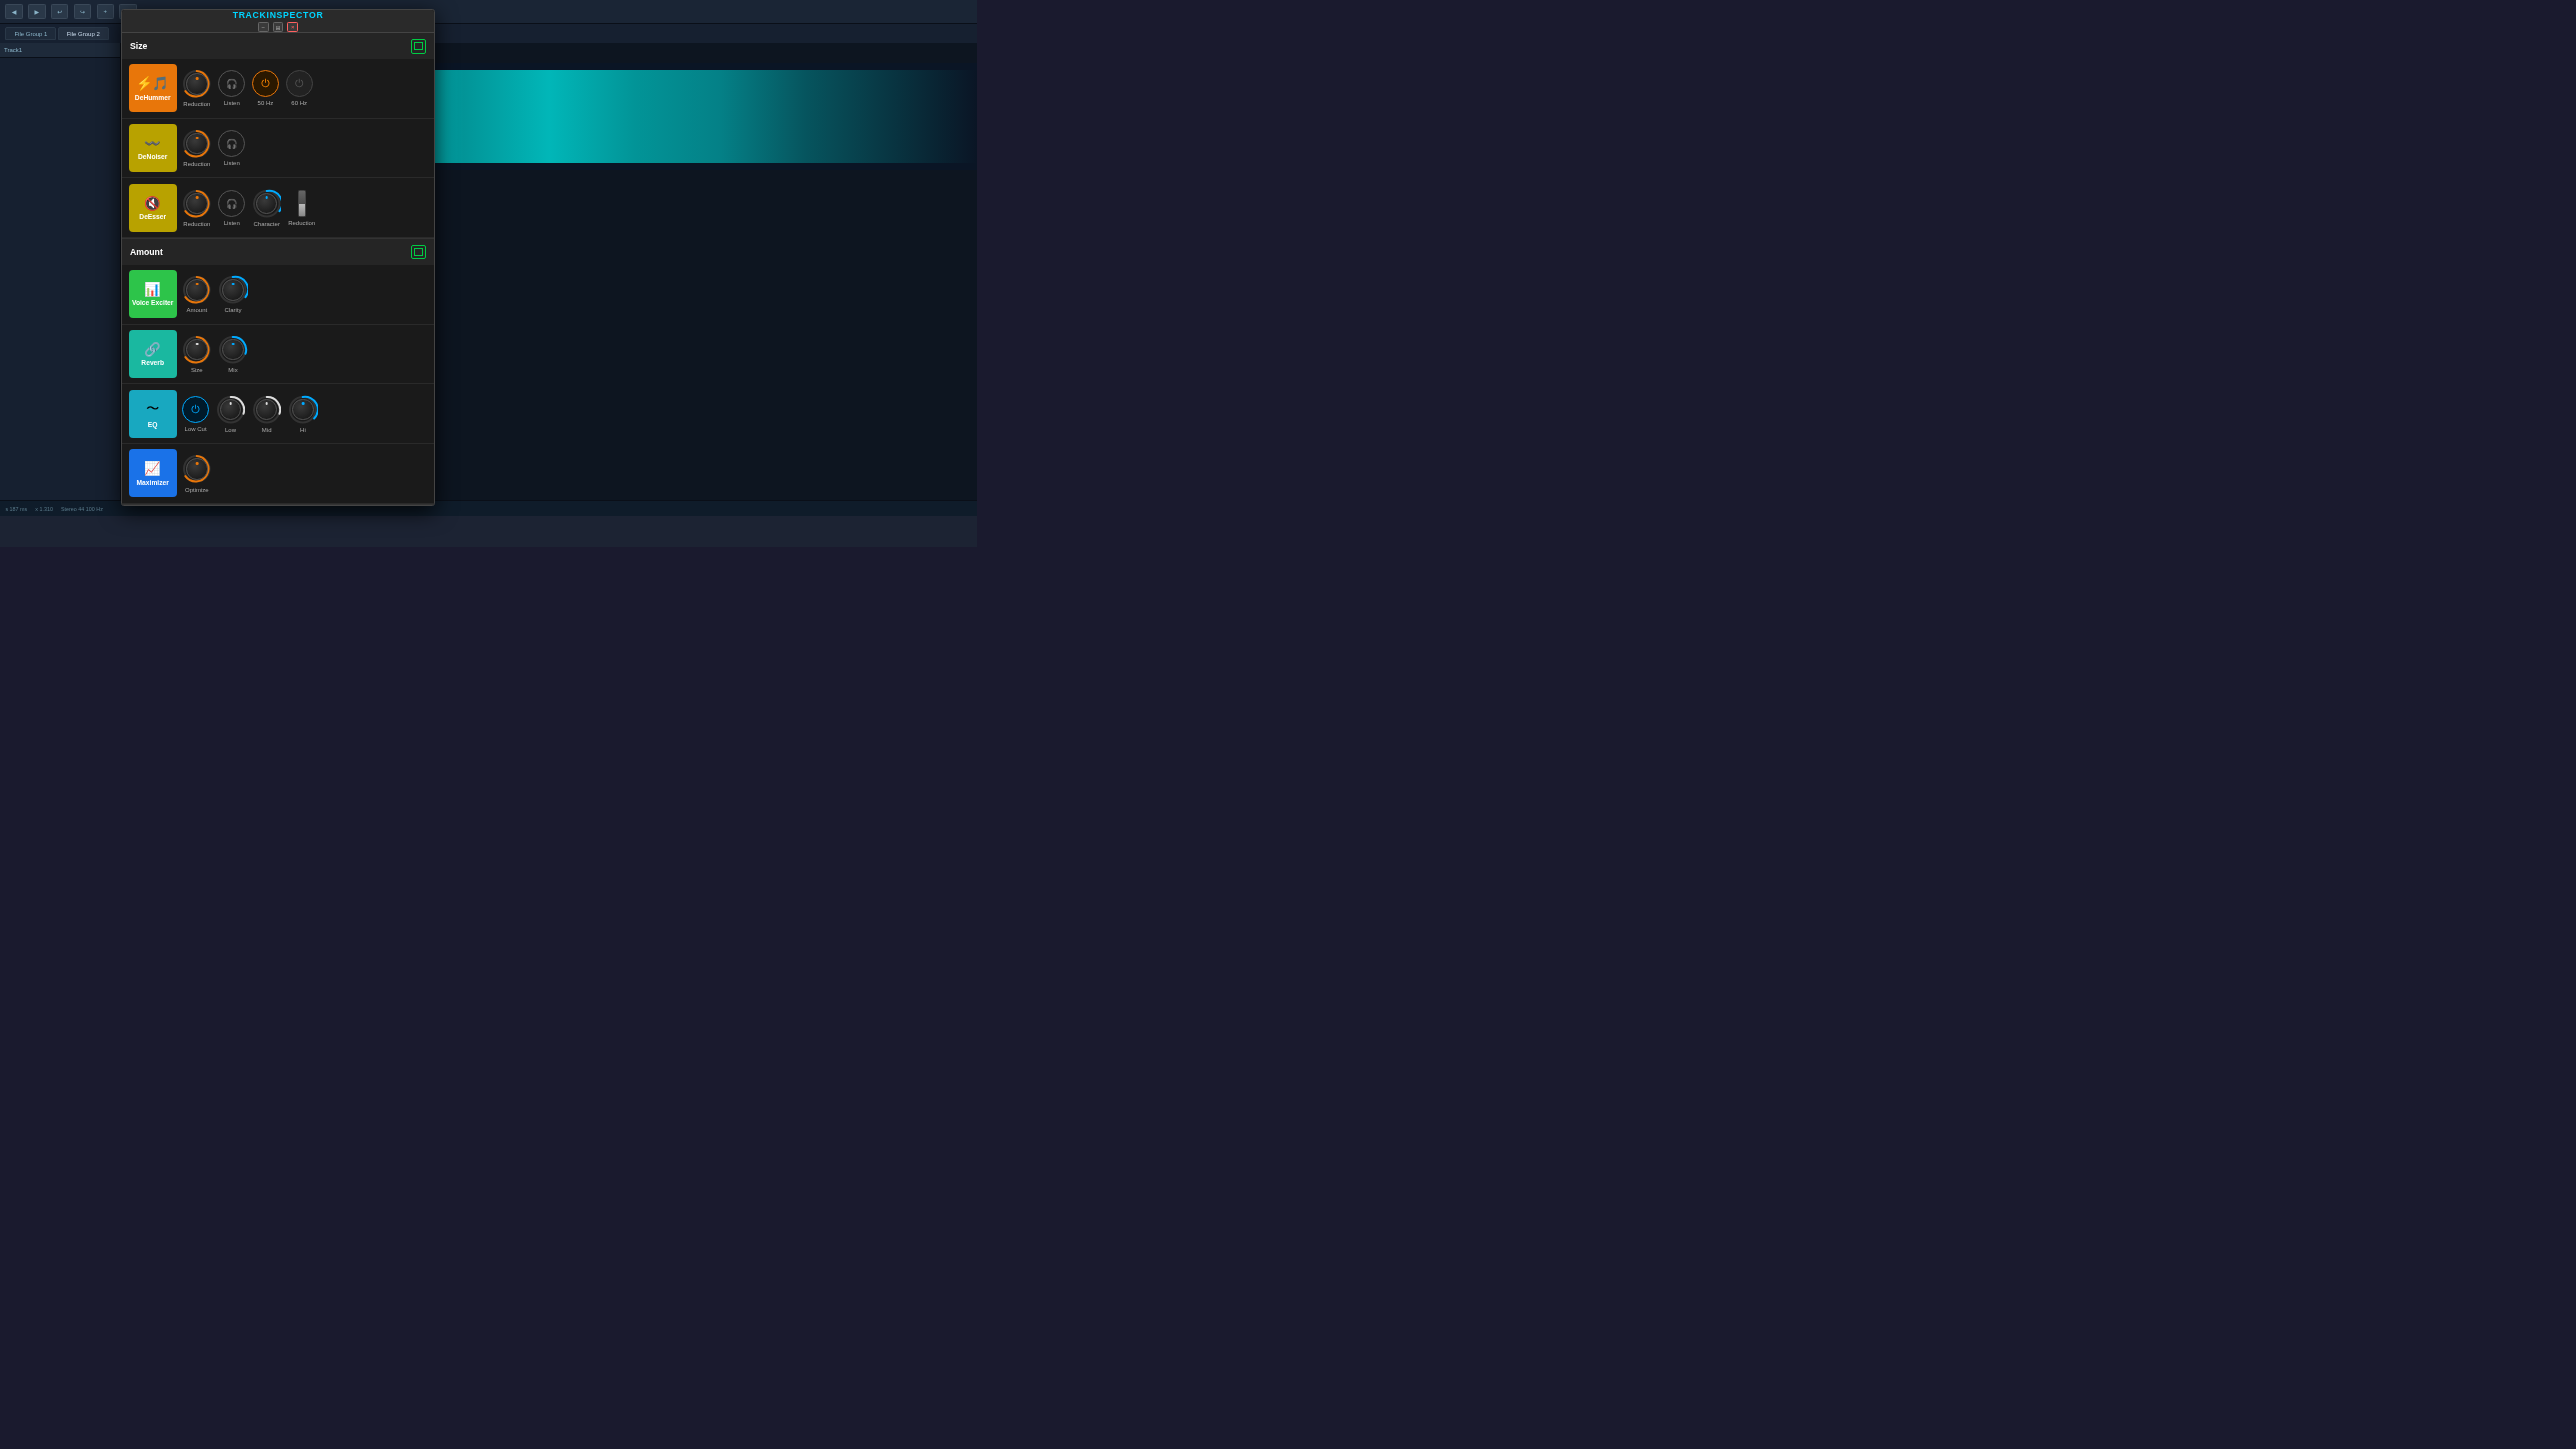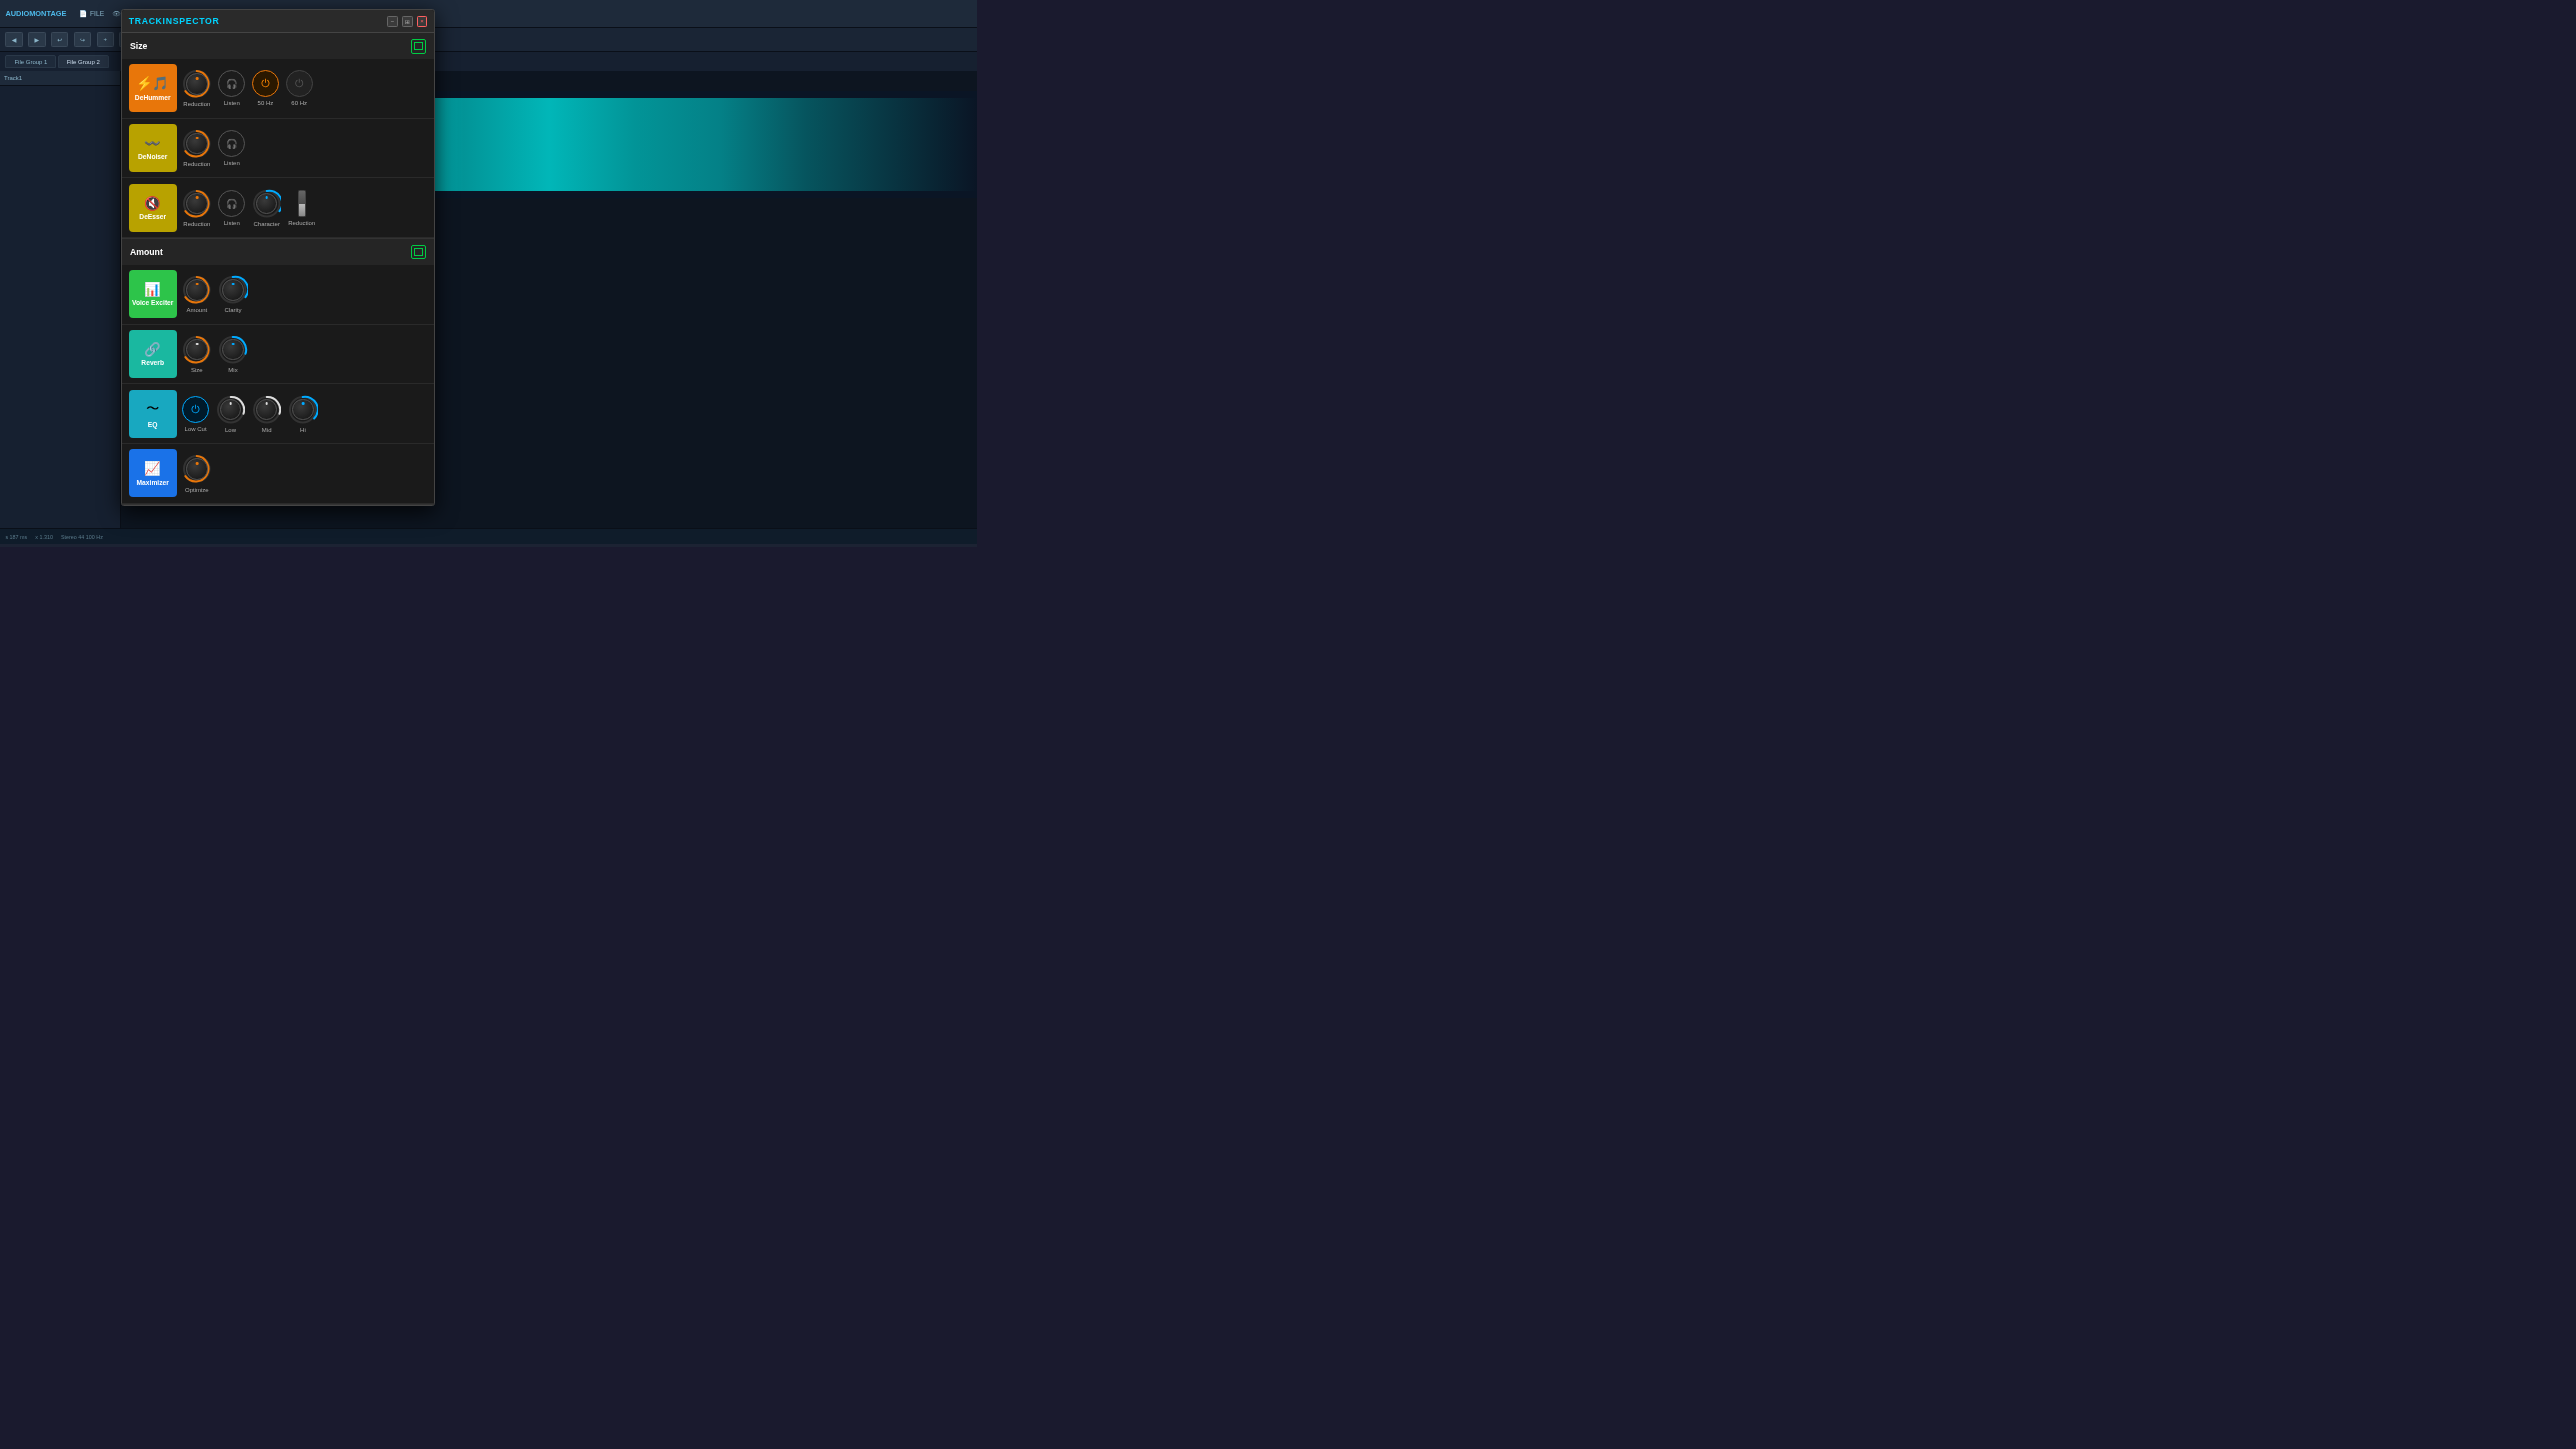--- a/index.html
+++ b/index.html
@@ -171,20 +171,21 @@
     }
 
     .plugin-titlebar {
       height: 23px;
       background: #2a2a2a;
       border-bottom: 0.7px solid #444;
       display: flex;
       align-items: center;
       padding: 0 6.7px;
       border-radius: 2.7px 2.7px 0 0;
+      flex-direction: column;
     }
 
     .plugin-title {
       color: #00d4ff;
       font-size: 8.7px;
       font-weight: bold;
       letter-spacing: 0.7px;
       flex: 1;
     }
 
@@ -421,29 +422,20 @@
     }
 
     .knob-face.dot-orange::after { background: #e8760a; }
     .knob-face.dot-white::after { background: #ddd; }
 
   </style>
 </head>
 <body>
 
 <div class="daw-bg">
-  <div class="daw-header">
-    <span class="daw-logo">AUDIOMONTAGE</span>
-    <div class="daw-menu">
-      <span class="daw-menu-item">📄 FILE</span>
-      <span class="daw-menu-item">👁 VIEW</span>
-      <span class="daw-menu-item">✏️ EDIT</span>
-      <span class="daw-menu-item">➕ INSERT</span>
-    </div>
-  </div>
   <div class="daw-toolbar">
     <div class="daw-toolbar-btn">◀</div>
     <div class="daw-toolbar-btn">▶</div>
     <div class="daw-toolbar-btn">↩</div>
     <div class="daw-toolbar-btn">↪</div>
     <div class="daw-toolbar-btn">+</div>
     <div class="daw-toolbar-btn">-</div>
   </div>
   <div class="daw-tabs">
     <div class="daw-tab">File Group 1</div>

